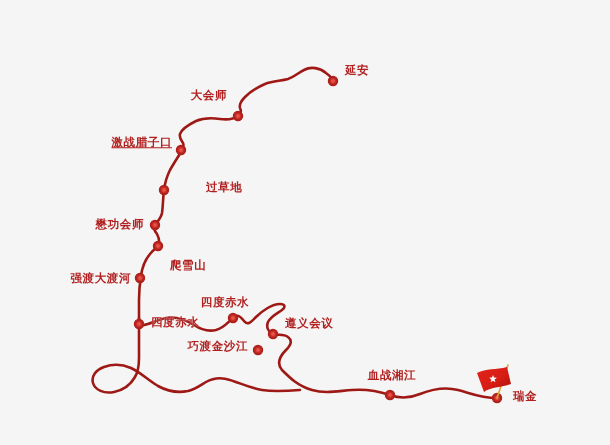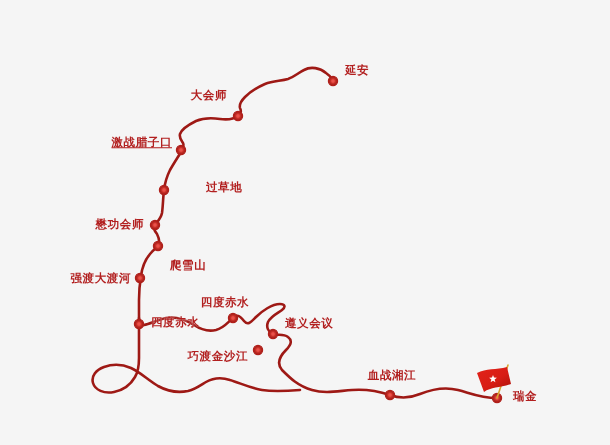--- a/index.html
+++ b/index.html
@@ -117,18 +117,18 @@
       <div class="label anchor-start" style="left: 345px; top: 71px; color: rgb(178, 31, 31);">延安</div>
       <div class="label anchor-end" style="left: 227px; top: 96px; color: rgb(178, 31, 31);">大会师</div>
       <div class="label anchor-end" style="left: 172px; top: 143px; color: rgb(178, 31, 31); text-decoration: underline;">激战腊子口</div>
       <div class="label anchor-start" style="left: 176px; top: 188px; color: rgb(178, 31, 31); margin-left: 30px;">过草地</div>
       <div class="label anchor-end" style="left: 144px; top: 225px; color: rgb(178, 31, 31);">懋功会师</div>
       <div class="label anchor-start" style="left: 170px; top: 266px; color: rgb(178, 31, 31);">爬雪山</div>
       <div class="label anchor-end" style="left: 131px; top: 279px; color: rgb(178, 31, 31);">强渡大渡河</div>
       <div class="label anchor-start" style="left: 151px; top: 323px; color: rgb(178, 31, 31);">四度赤水</div>
       <div class="label anchor-mid" style="left: 225px; top: 303px; color: rgb(178, 31, 31);">四度赤水</div>
       <div class="label anchor-start" style="left: 285px; top: 324px; color: rgb(178, 31, 31);">遵义会议</div>
-      <div class="label anchor-end" style="left: 248px; top: 357px; color: rgb(178, 31, 31);">巧渡金沙江</div>
+      <div class="label anchor-end" style="left: 248px; top: 347px; color: rgb(178, 31, 31);">巧渡金沙江</div>
       <div class="label anchor-mid" style="left: 392px; top: 376px; color: rgb(178, 31, 31);">血战湘江</div>
       <div class="label anchor-start" style="left: 513px; top: 397px; color: rgb(178, 31, 31);">瑞金</div>
     </div>
 
 </div>
 
 </body></html>

